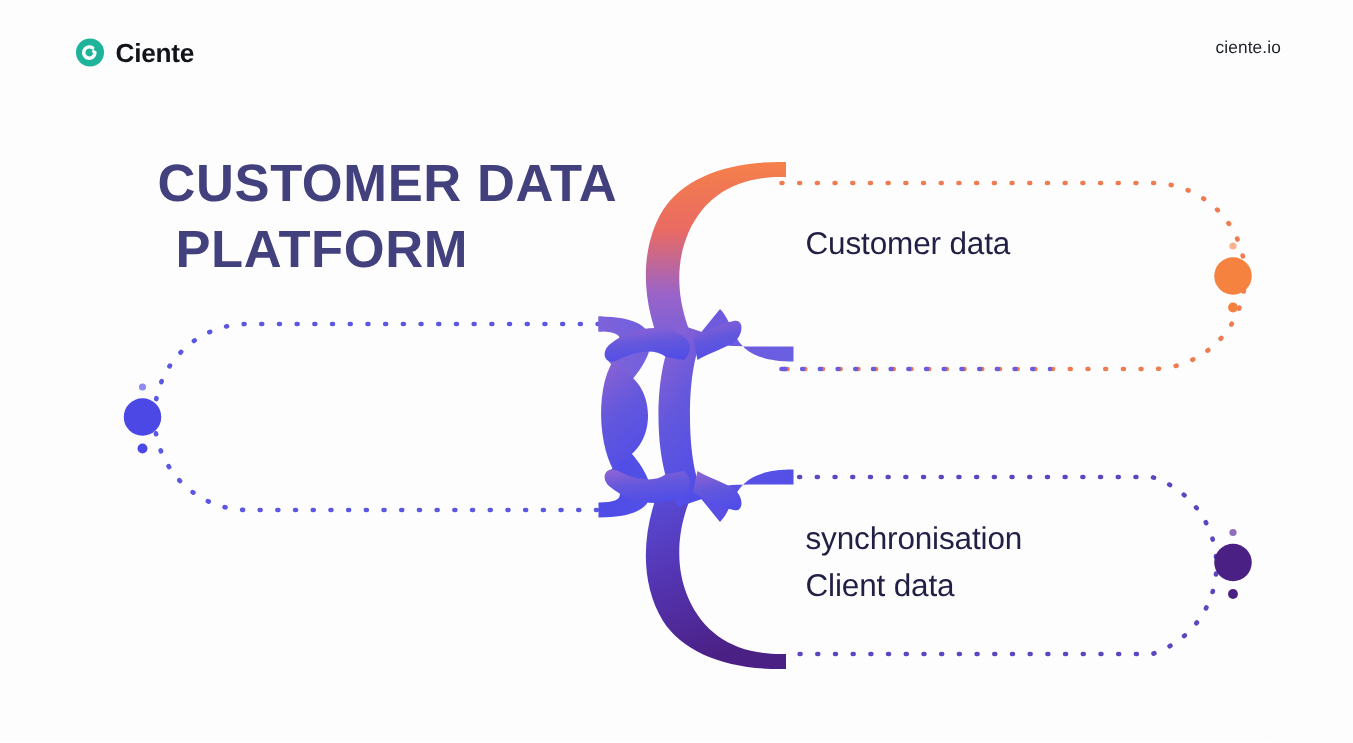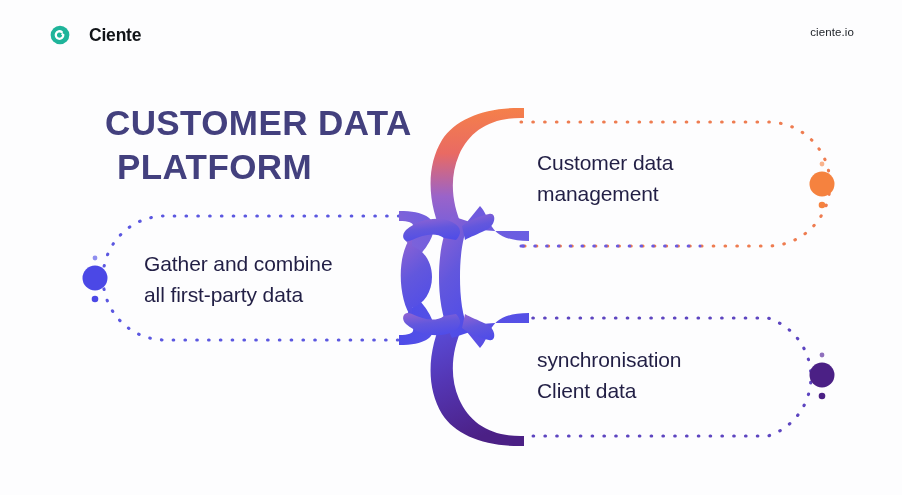--- a/index.html
+++ b/index.html
@@ -11,21 +11,21 @@
   }
   .page {
     position:relative;
     width:902px; height:495px;
     background:#fdfdfe;
   }
 
   
   .brand {
     position:absolute; left:49px; top:24px;
-    display:flex; align-items:center; gap:18px;
+    display:flex; align-items:center; gap:6px;
   }
   .brand-mark { width:22px; height:22px; display:block; }
   .brand-name {
     font-size:17.5px; font-weight:700; letter-spacing:-0.2px;
     color:#111418;
   }
   .site-url {
     position:absolute; right:48px; top:26px;
     font-size:11.5px; color:#1b1f25; letter-spacing:0.1px;
   }
@@ -235,28 +235,23 @@
       <circle cx="822" cy="205" r="3.3" fill="#f5823f"></circle>
       <circle cx="822" cy="164" r="2.4" fill="#f79a66" opacity="0.75"></circle>
     </g>
     <g>
       <circle cx="822" cy="375" r="12.5" fill="#4b2085"></circle>
       <circle cx="822" cy="396" r="3.3" fill="#4b2085"></circle>
       <circle cx="822" cy="355" r="2.4" fill="#6a3fa5" opacity="0.75"></circle>
     </g>
   </svg>
 
-  <div class="node-label" id="label-left">
-    <span>Gather and combine</span>
-    <span>all first-party data</span>
-  </div>
 
   <div class="node-label" id="label-top">
     <span>Customer data</span>
-    <span>management</span>
   </div>
 
   <div class="node-label" id="label-bottom">
     <span>synchronisation</span>
     <span>Client data</span>
   </div>
 
 </div>
 
 </body></html>

